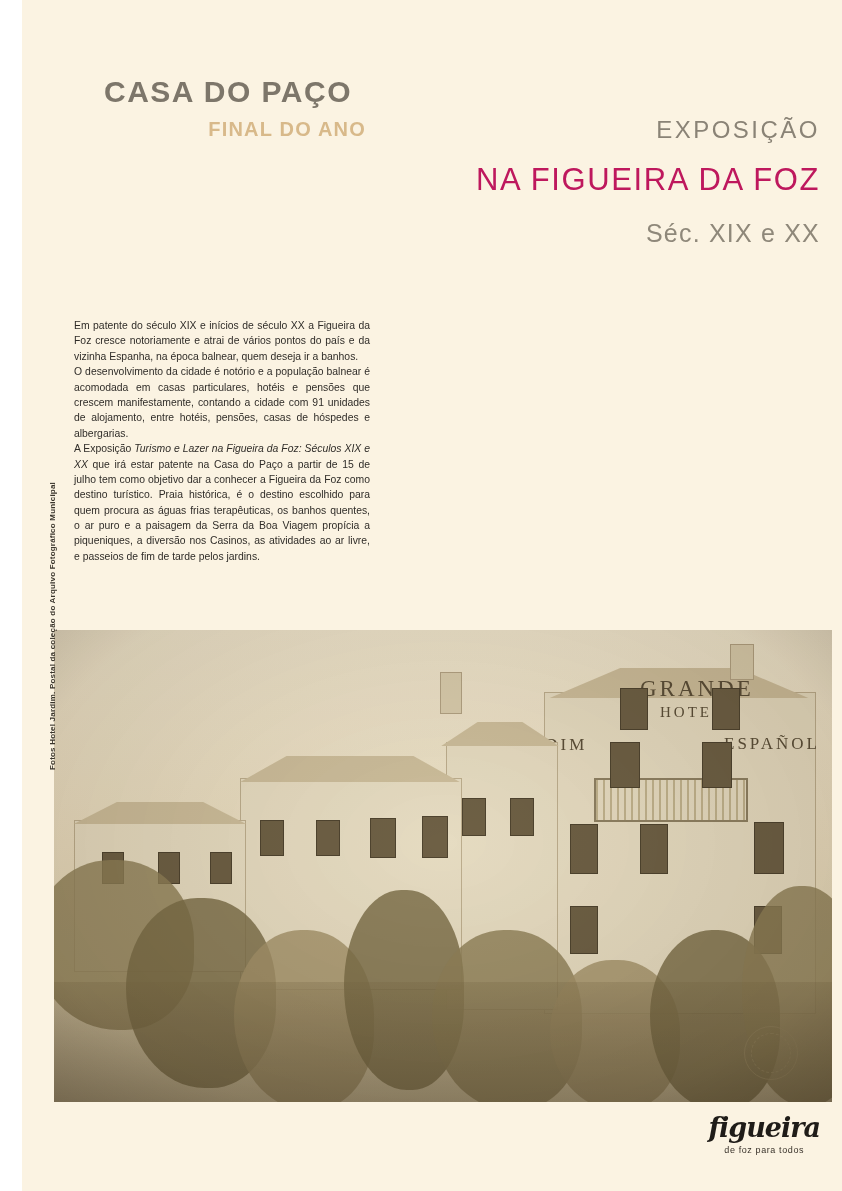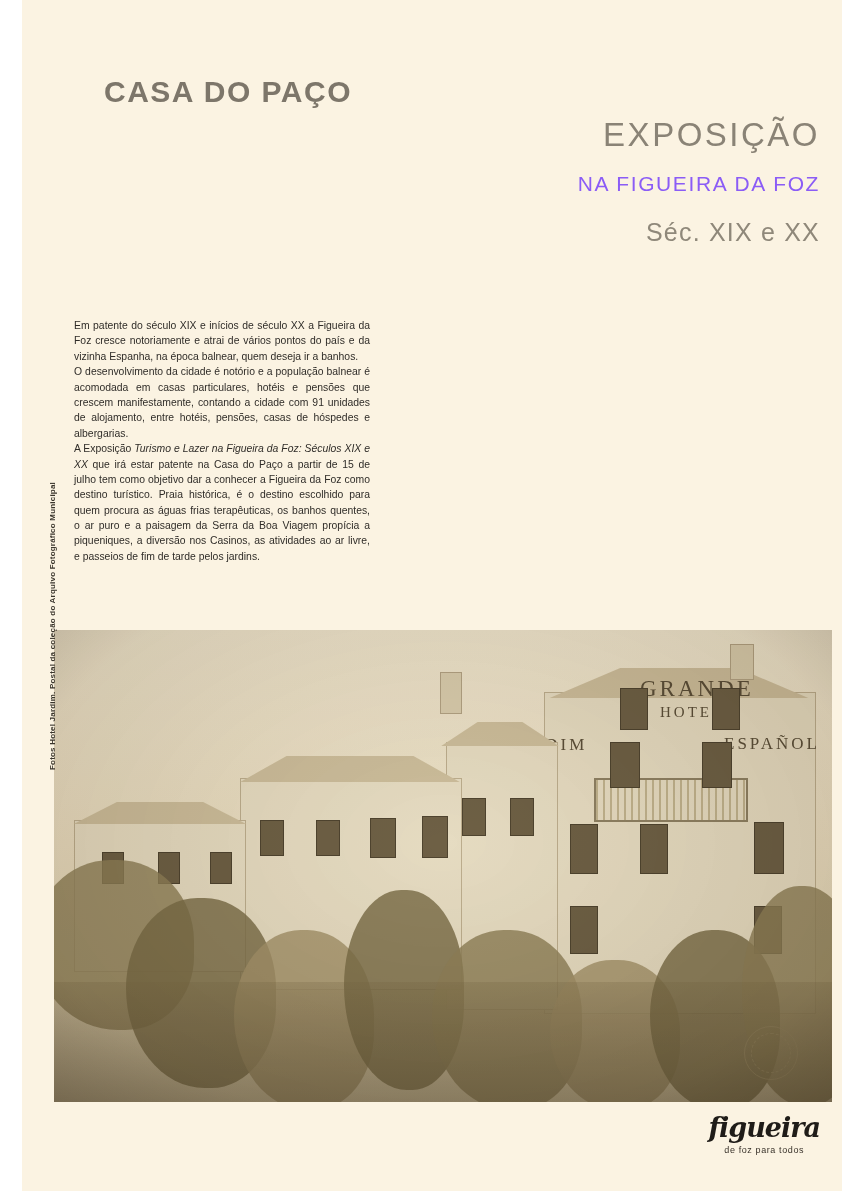--- a/index.html
+++ b/index.html
@@ -53,43 +53,43 @@
   
   .titleblock {
     position: absolute;
     right: 44px;
     top: 118px;
     width: 470px;
     text-align: right;
     color: #7d7669;
   }
   .kicker {
-    font-size: 33px;
+    font-size: 24px;
     letter-spacing: 2.5px;
     color: #8d8starter;
     color: #8a8376;
     line-height: 1;
     margin-bottom: 12px;
   }
   .maintitle {
     font-size: 75px;
     font-weight: bold;
     letter-spacing: 1px;
     line-height: 0.96;
     color: #6f6a5e;
   }
   .maintitle .l2 {
     display: block;
     margin-top: 4px;
   }
   .subtitle {
     margin-top: 22px;
-    font-size: 21px;
+    font-size: 31px;
     letter-spacing: 1.6px;
-    color: #8b5cf6;
+    color: #be185d;
     line-height: 1;
   }
   .period {
     margin-top: 24px;
     font-size: 25px;
     letter-spacing: 1.2px;
     color: #8f887a;
   }
 
   
@@ -235,20 +235,21 @@
   }
 </style>
 </head>
 <body>
 
 <div class="poster">
 
   <div class="venue">
     <div class="venue-name">CASA DO PAÇO</div>
     <div class="venue-dates">
+      <div>FINAL DO ANO</div>
     </div>
   </div>
 
   <div class="titleblock">
     <div class="kicker">EXPOSIÇÃO</div>
     <div class="subtitle">NA FIGUEIRA DA FOZ</div>
     <div class="period">Séc. XIX e XX</div>
   </div>
 
   <div class="bodytext">

